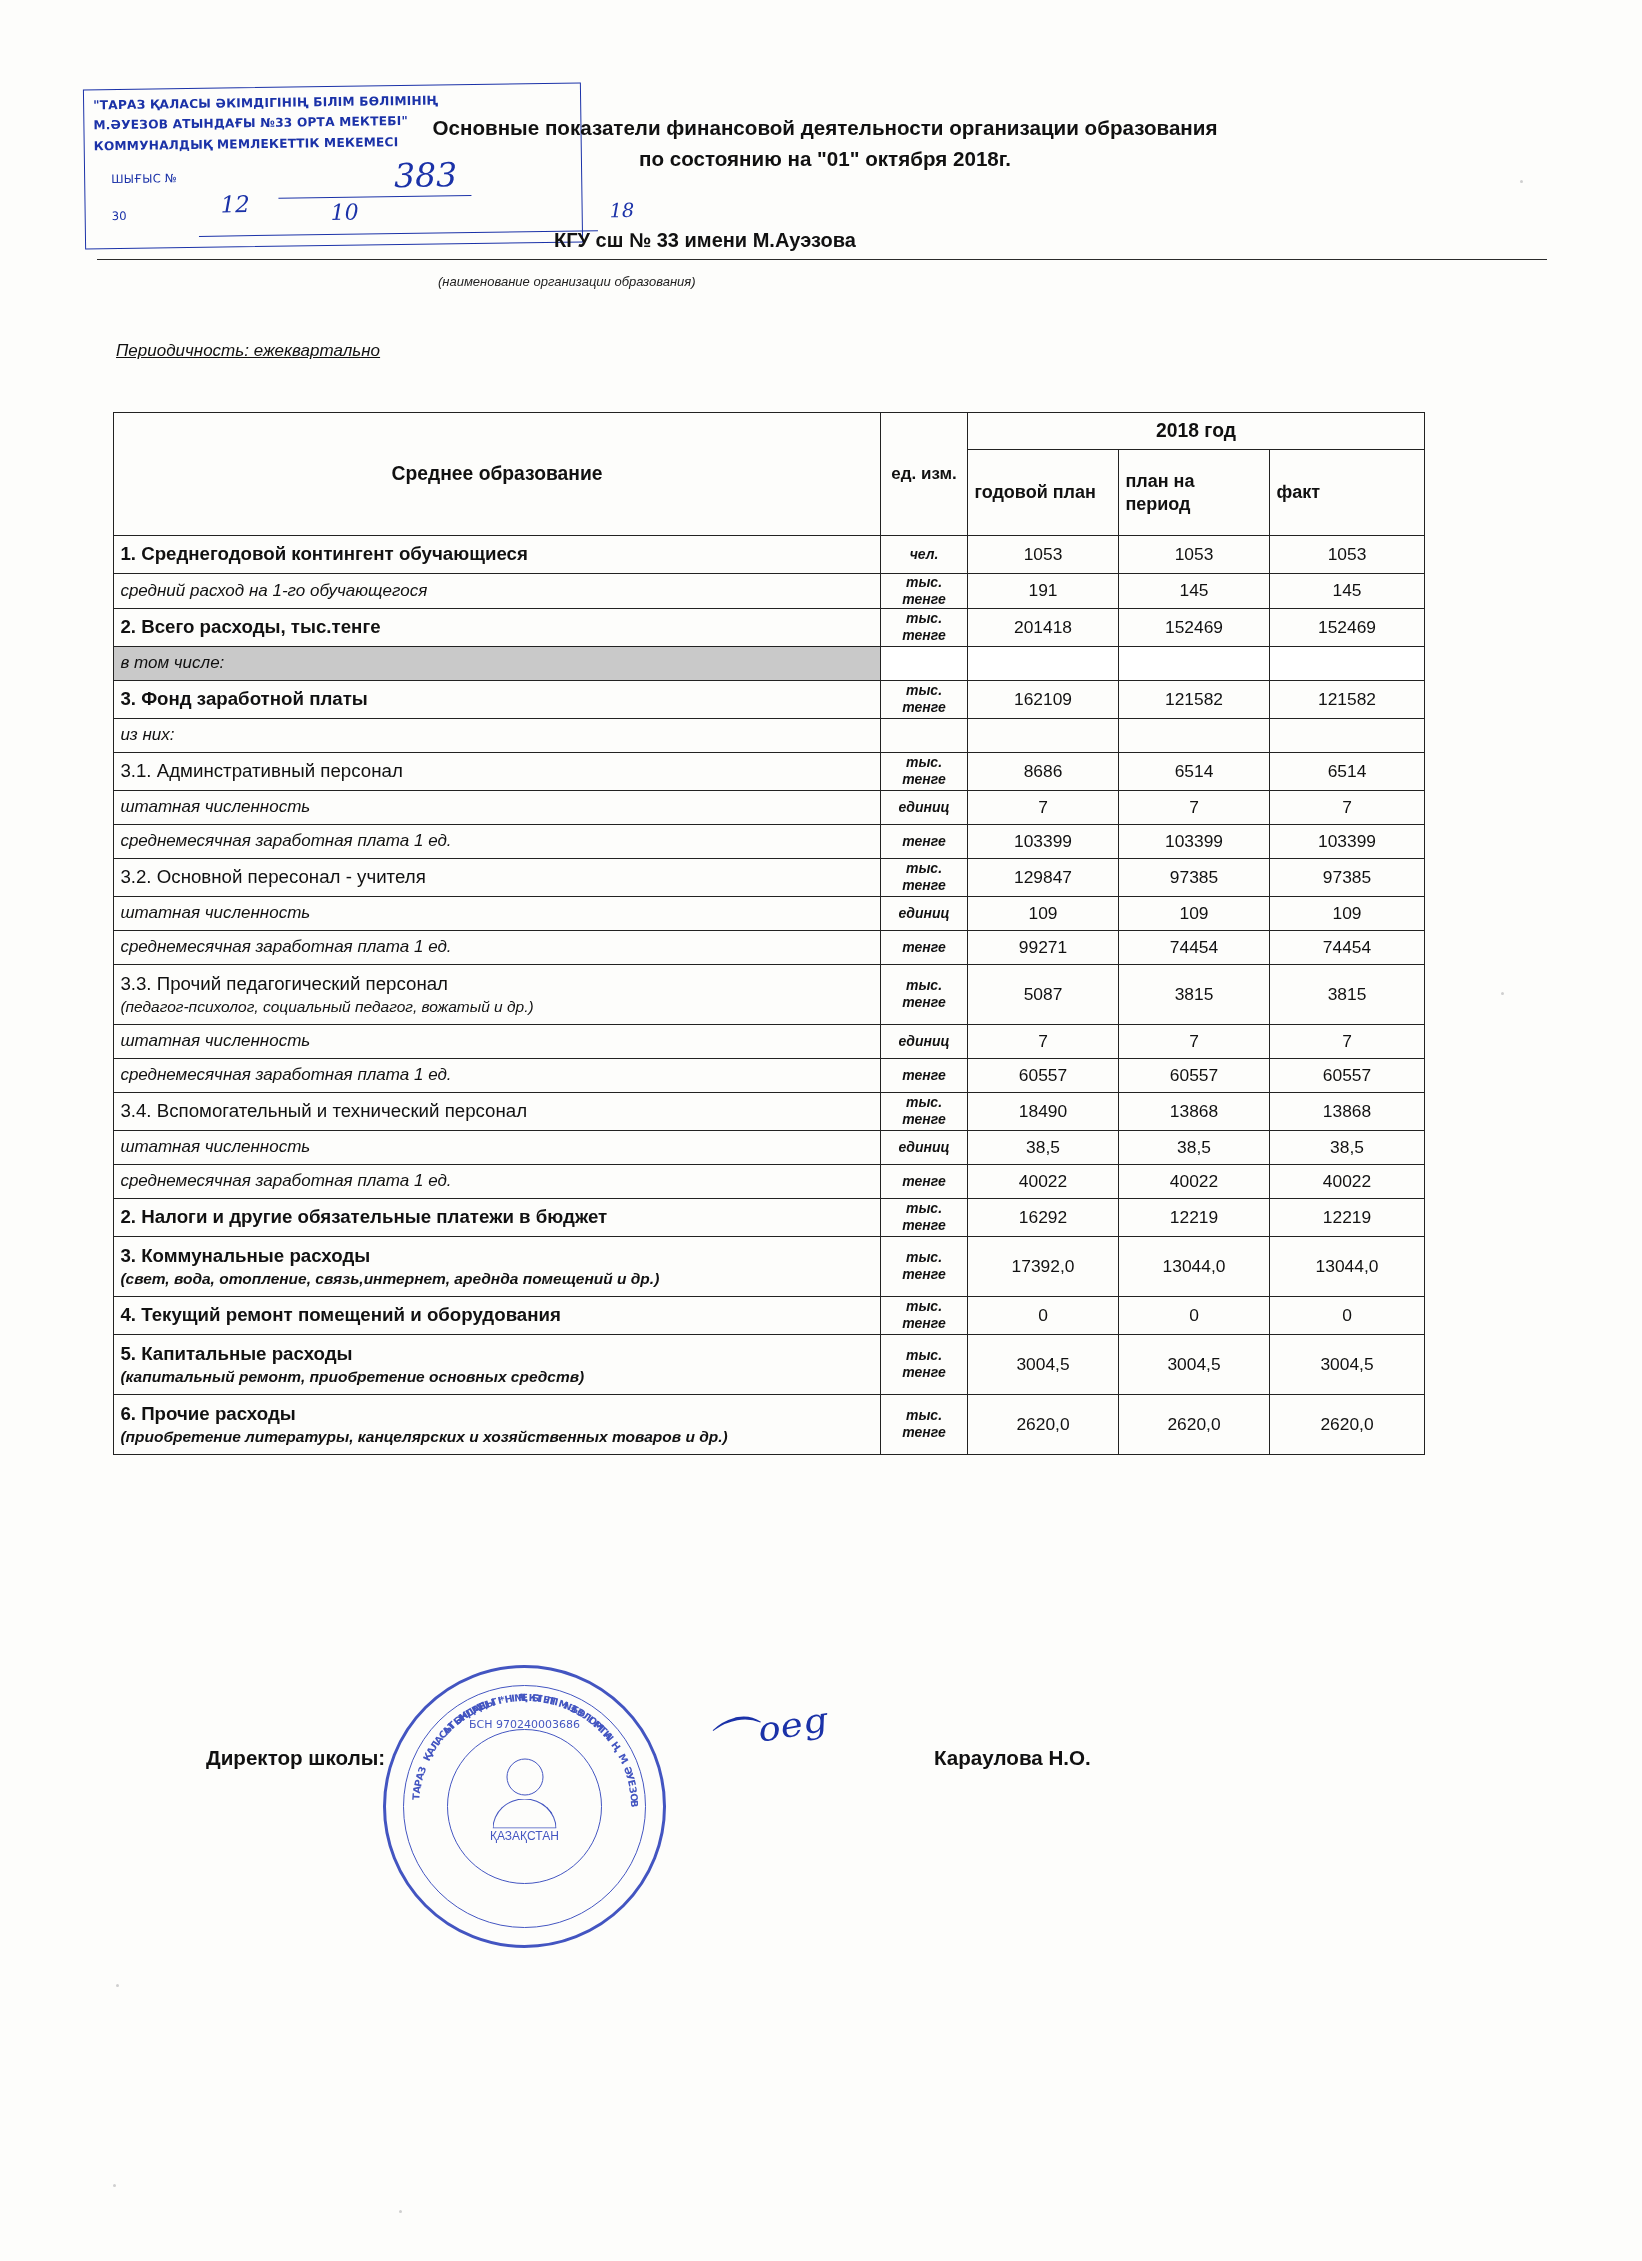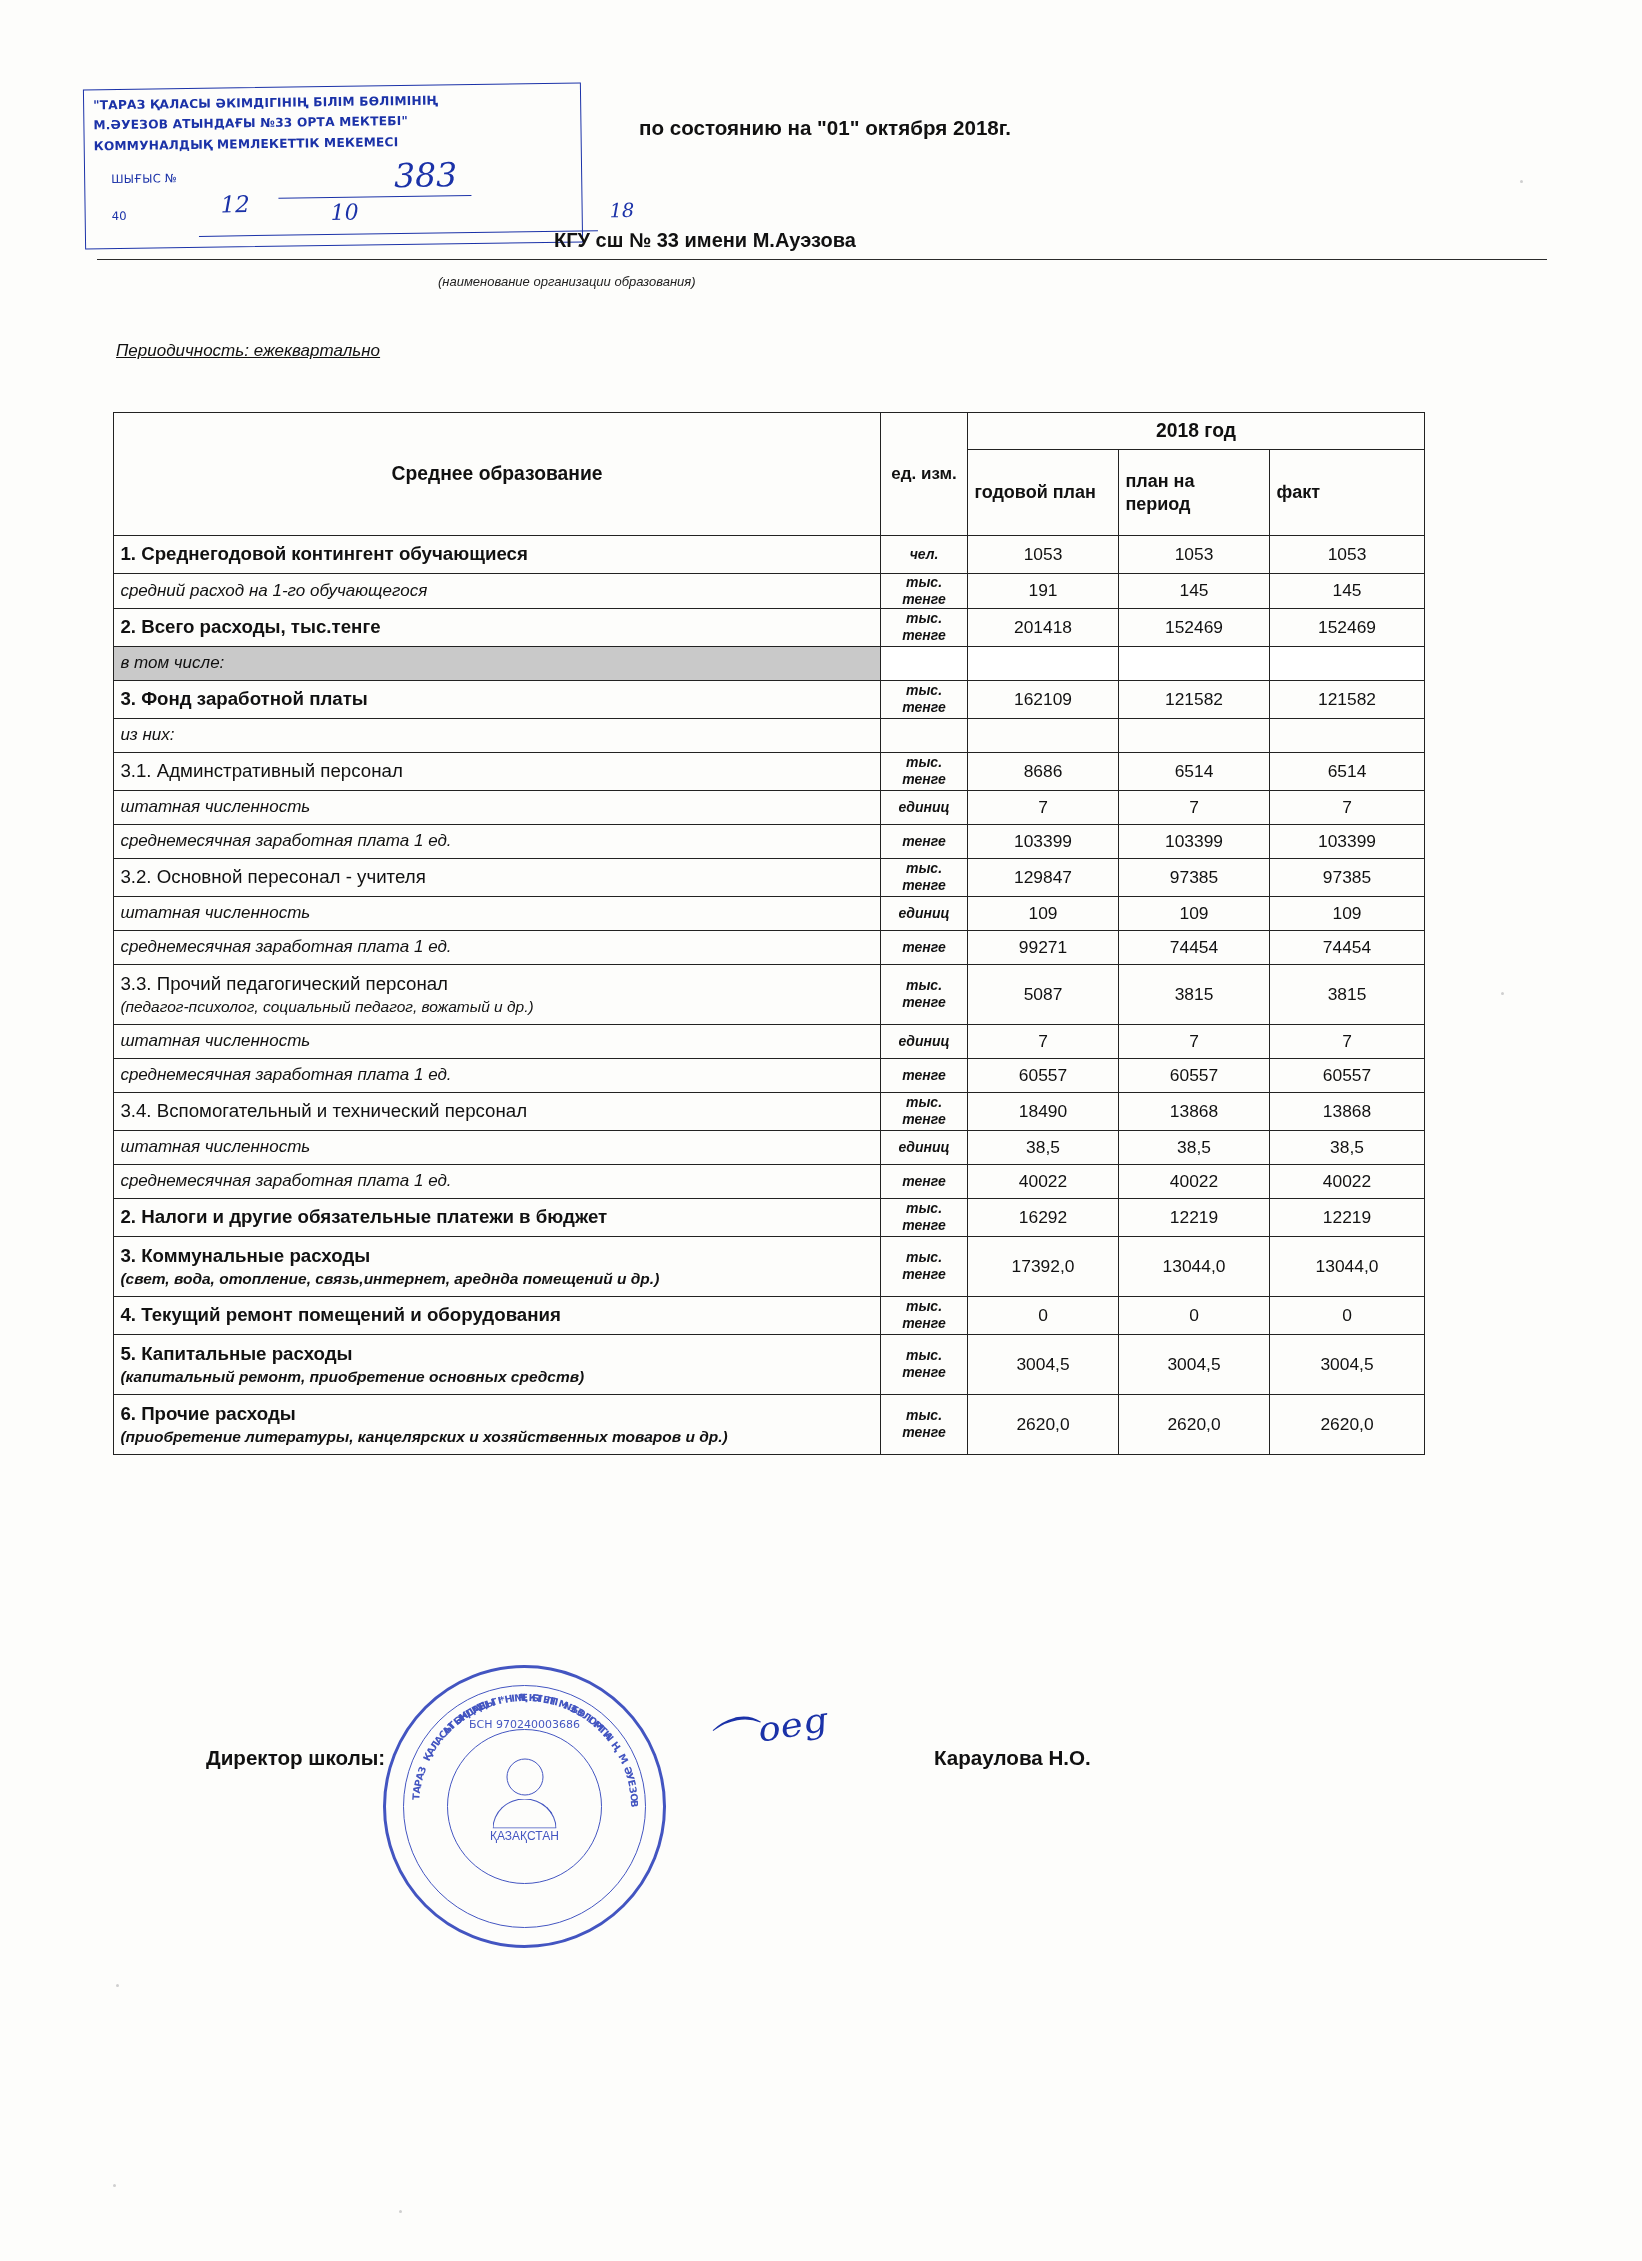--- a/index.html
+++ b/index.html
@@ -302,25 +302,26 @@
   <div class="stamp-rect">
     <div class="sl sl1">"ТАРАЗ ҚАЛАСЫ  ӘКІМДІГІНІҢ БІЛІМ БӨЛІМІНІҢ</div>
     <div class="sl sl2">М.ӘУЕЗОВ АТЫНДАҒЫ №33 ОРТА МЕКТЕБІ"</div>
     <div class="sl sl3">КОММУНАЛДЫҚ  МЕМЛЕКЕТТІК МЕКЕМЕСІ</div>
     <div class="sl sl4">ШЫҒЫС №</div>
     <div class="stamp-underline u1"></div>
     <div class="stamp-underline u2"></div>
     <div class="stamp-hand hand-num">383</div>
     <div class="stamp-hand hand-day">12</div>
     <div class="stamp-hand hand-mon">10</div>
-    <div class="sl sl5">40</div>
+    <div class="sl sl5">30</div>
     <div class="stamp-hand hand-yr">18</div>
   </div>
 
   <div class="doc-title">
+    <span>Основные показатели финансовой деятельности организации образования</span>
     <span class="l2">по состоянию на "01" октября 2018г.</span>
   </div>
 
   <div class="org-line"></div>
   <div class="org-name">КГУ сш № 33 имени М.Ауэзова</div>
   <div class="org-caption">(наименование организации образования)</div>
   <div class="periodicity">Периодичность: ежеквартально</div>
 
   <table class="main">
     <colgroup>

